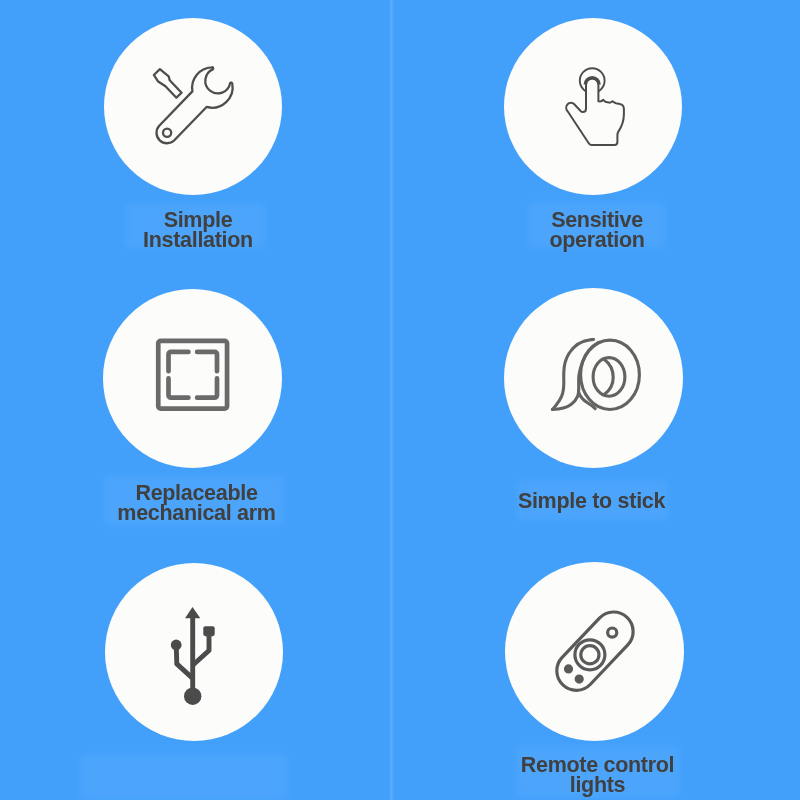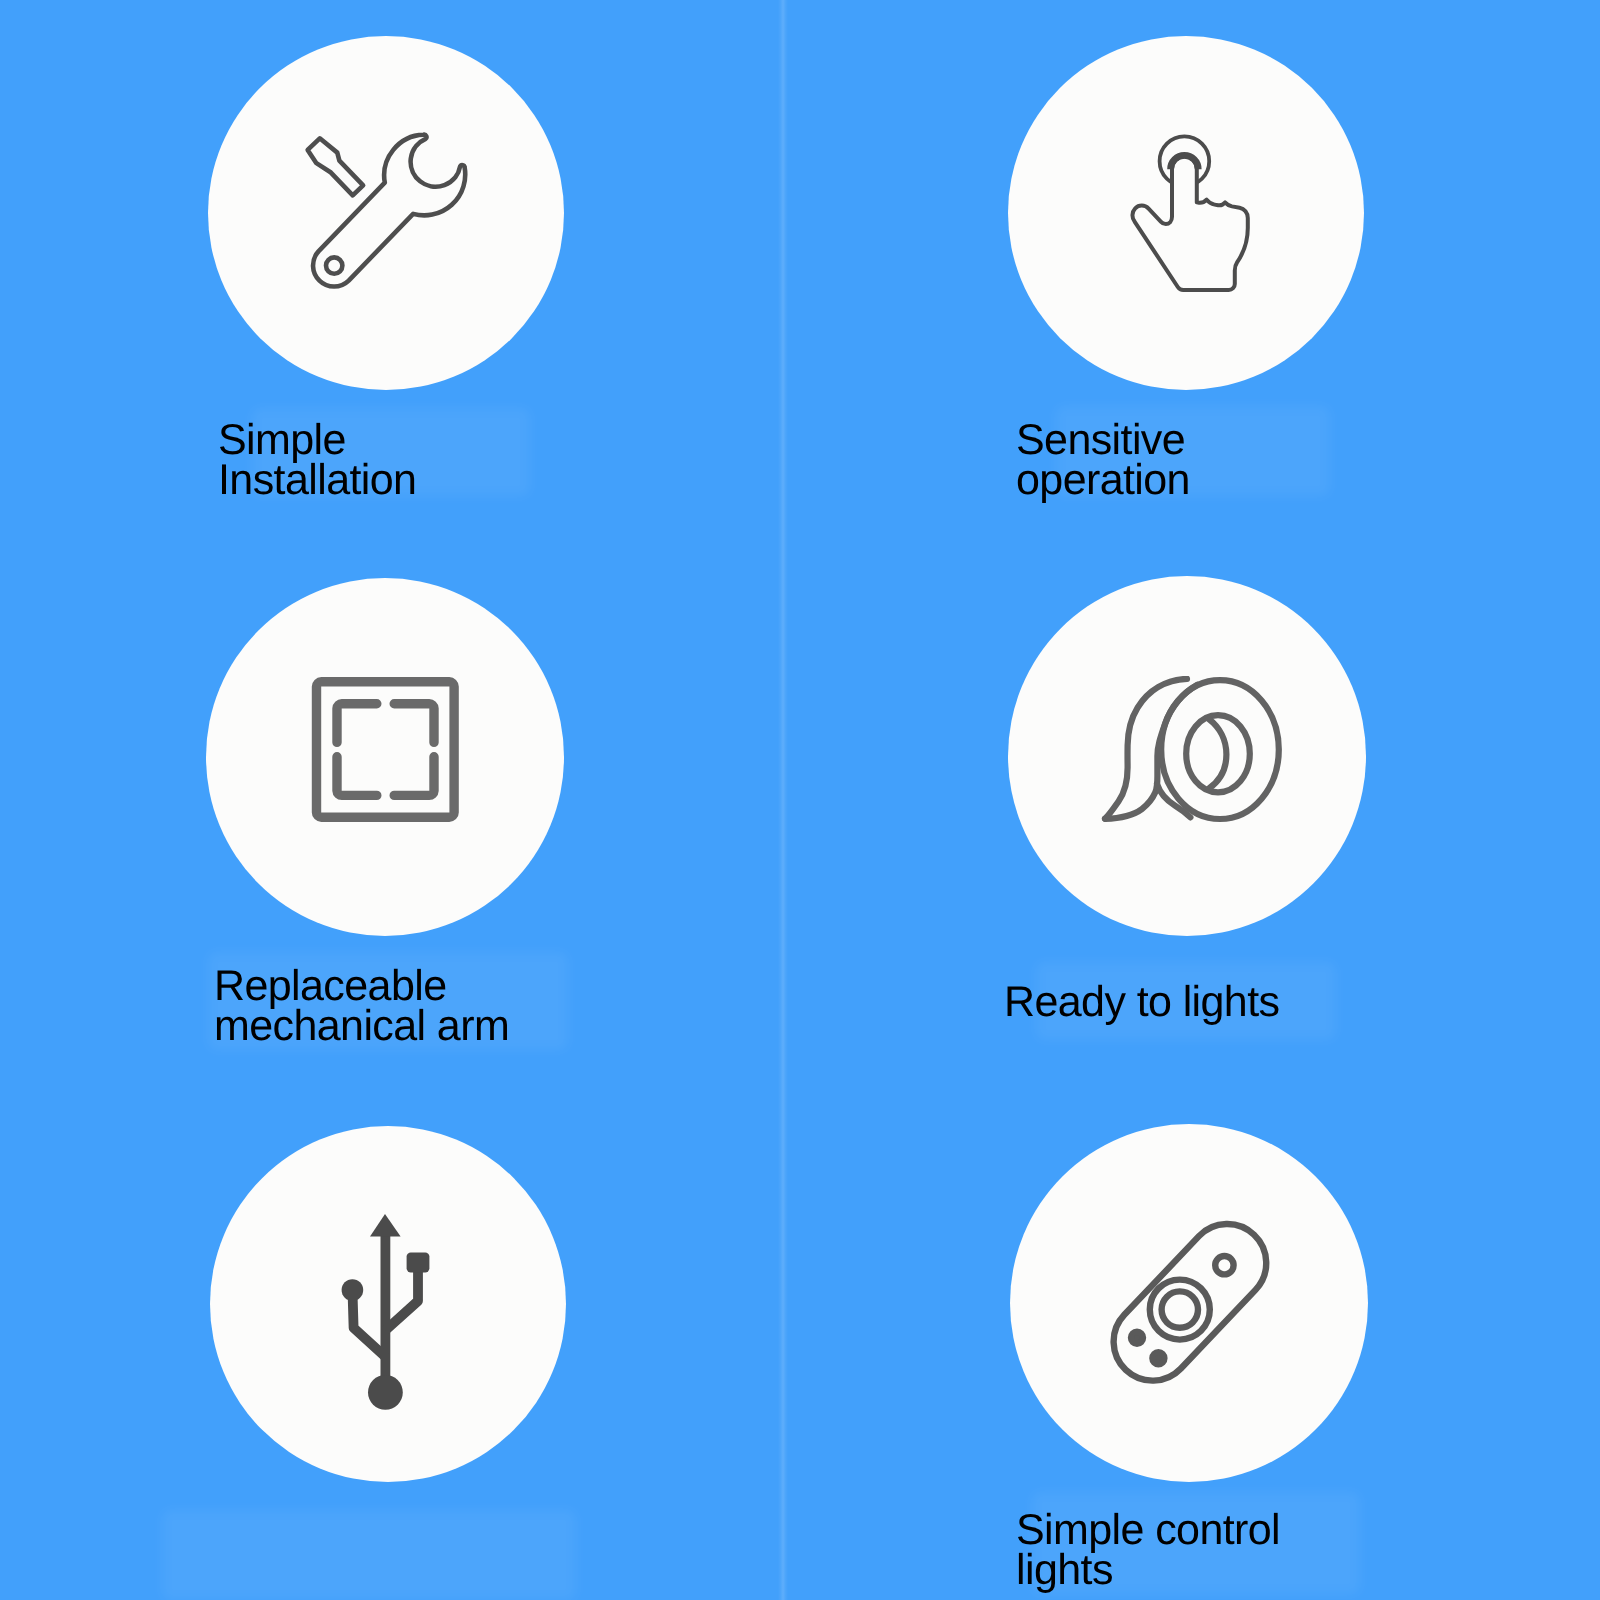--- a/index.html
+++ b/index.html
@@ -5,21 +5,21 @@
   html,body{margin:0;padding:0;}
   body{width:800px;height:800px;overflow:hidden;
        font-family:"Liberation Sans",sans-serif;
        background:#42a0fb;}
   #page{position:relative;width:800px;height:800px;}
   .divider{position:absolute;top:0;width:5px;height:800px;
            background:linear-gradient(to right,rgba(255,255,255,0) 0%,rgba(255,255,255,0.06) 25%,rgba(255,255,255,0.15) 50%,rgba(255,255,255,0.06) 75%,rgba(255,255,255,0) 100%);}
   .cell{position:absolute;}
   .circle{position:absolute;border-radius:50%;background:#fcfcfb;}
   .icon{position:absolute;}
-  .label{position:absolute;color:#000000;font-weight:normal;text-align:left;
+  .label{position:absolute;color:#404040;font-weight:bold;text-align:center;
          line-height:20px;font-size:21.5px;white-space:pre;letter-spacing:-0.3px;
          left:0;width:100%;}
   .glow{position:absolute;background:rgba(255,255,255,0.055);border-radius:4px;filter:blur(3px);}
 </style>
 </head>
 <body>
 
 <div id="page">
 
   <div class="divider" style="left:389px"></div>
@@ -126,21 +126,21 @@
                  L38.7 50.0
                  C38.7 53.5 38.6 56.0 37.6 58.3
                  C36.2 61.5 34.0 64.2 31.0 66.5
                  C27.0 69.5 21.0 71.2 12.5 71.4"></path>
 
         <path d="M38.5 54.0 C40.0 58.5 43.0 62.0 47.5 64.8
                  C50.6 66.7 53.0 68.5 55.2 70.7"></path>
       </g>
     </svg>
     <div class="glow" style="left:13.6px;top:193.0px;width:150.8px;height:39.4px"></div>
-    <div class="label" style="top:203px;left:-2px">Ready to lights</div>
+    <div class="label" style="top:203px;left:-2px">Simple to stick</div>
   </div>
 
   <div class="cell" style="left:105px;top:563px;width:178px;height:237px">
     <div class="circle" style="left:0;top:0;width:178px;height:178px"></div>
     <svg class="icon" style="left:61px;top:40px" width="58" height="104" viewBox="-6 0 58 104" fill="none" stroke="#4b4b4b" stroke-width="4.9" stroke-linecap="butt" stroke-linejoin="round">
       <g id="usb">
 
         <path d="M20.7 13.0 L20.7 93.2"></path>
 
         <path d="M13.0 15.3 L20.5 4.0 L28.3 15.3 Z" fill="#4b4b4b" stroke="none"></path>
@@ -167,17 +167,17 @@
         <circle cx="39.9" cy="47.8" r="15.0"></circle>
         <circle cx="39.9" cy="47.8" r="9.1"></circle>
 
         <circle cx="62.2" cy="25.6" r="4.6"></circle>
 
         <circle cx="18.5" cy="61.9" r="3.0" fill="#5a5a5a"></circle>
         <circle cx="29.2" cy="72.1" r="3.0" fill="#5a5a5a"></circle>
       </g>
     </svg>
     <div class="glow" style="left:11.1px;top:184.0px;width:163.5px;height:50.8px"></div>
-    <div class="label" style="top:193px;left:3px">Simple control
+    <div class="label" style="top:193px;left:3px">Remote control
 lights</div>
   </div>
 
 </div>
 
 </body></html>

